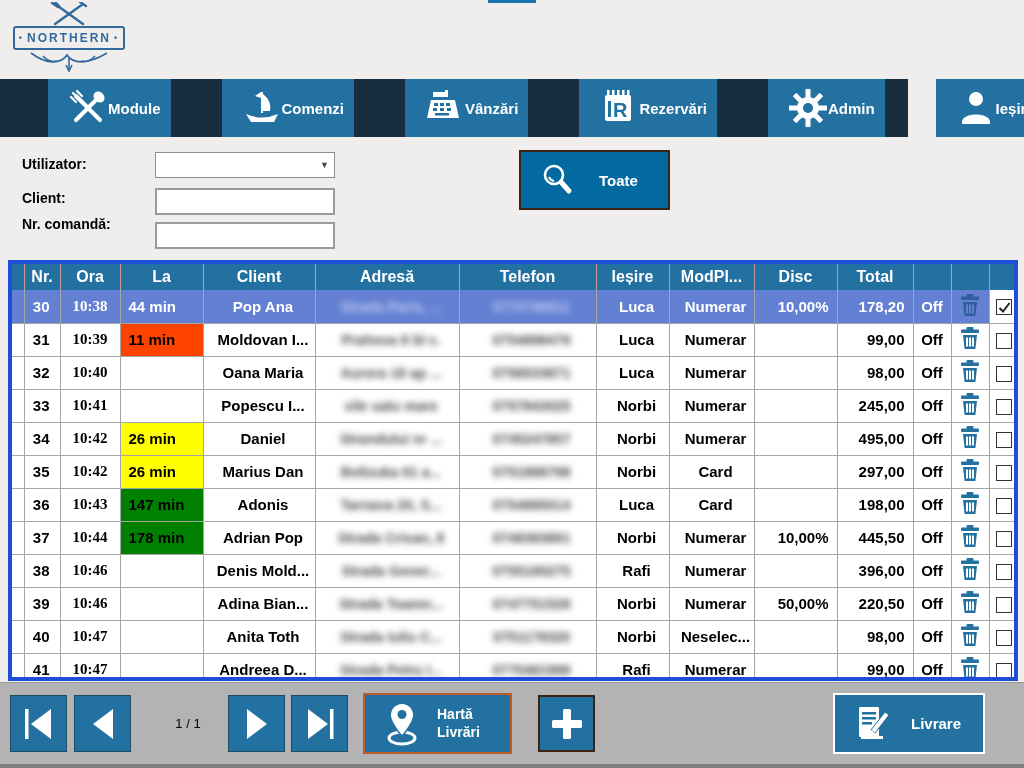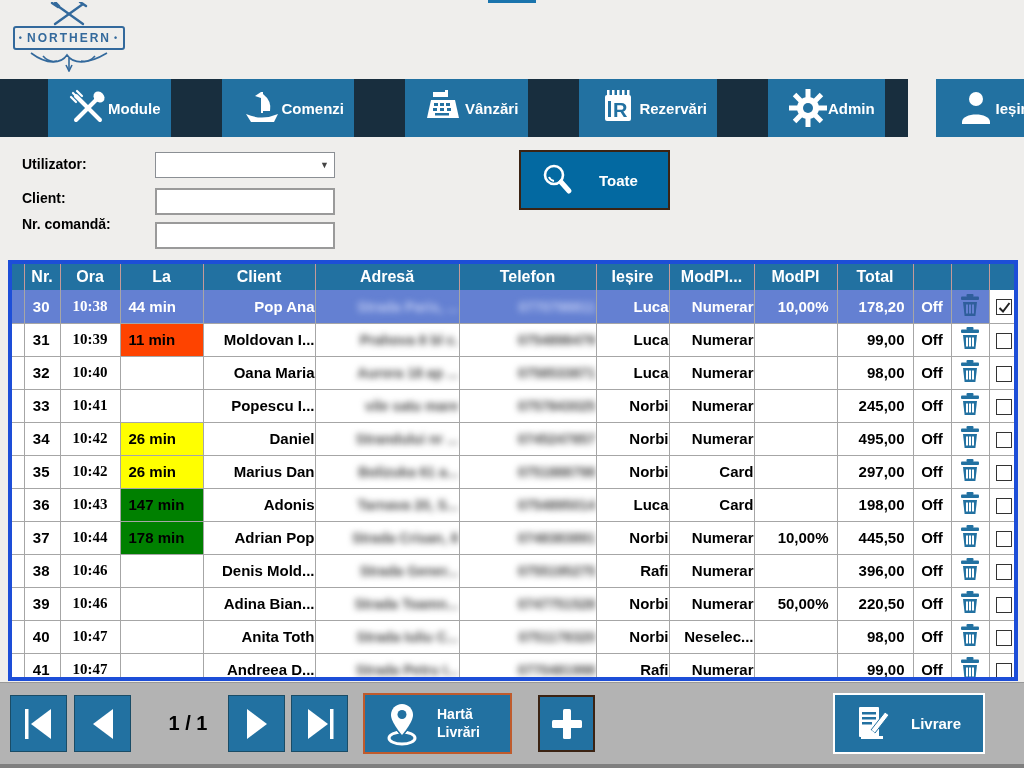--- a/index.html
+++ b/index.html
@@ -77,21 +77,21 @@
     height:33px; font-size:15px; font-weight:bold; color:#000;
     border-right:1px solid #a6a6a6; border-bottom:1px solid #a6a6a6;
     overflow:hidden; white-space:nowrap; background:#fff;
   }
   .grid tr.sel td { background:#6480d2; color:#fff; }
   .grid tr.sel td.c-check { background:#fff; }
   .c-nr { text-align:right; padding-right:10px; }
   .c-ora { text-align:center;font-family:Liberation Serif, serif; }
   .c-la { text-align:left; padding-left:8px; }
   td.la-colored { color:#000 !important;margin-left:29px; }
-  .c-client,.c-sofer,.c-modpl,.c-addr,.c-phone { text-align:right; padding-left:8px;margin-left:48px; }
+  .c-client,.c-sofer,.c-modpl,.c-addr,.c-phone { text-align:center; padding-left:8px;margin-left:48px; }
   .c-disc,.c-total { text-align:right; padding-right:8px; }
   .c-off { text-align:center; }
   .c-trash,.c-check { text-align:center; padding:0; }
   .blurred { filter:blur(3px); color:#4a4a4a; font-size:14px; }
   tr.sel .blurred { color:#bcc8f1; }
   .trash-fill { fill:#2271a1; }
   tr.sel .trash-fill { fill:#2e5e9b; }
   .trash-stripe { stroke:#fff; stroke-width:2; }
   tr.sel .trash-stripe { stroke:#6480d2; }
   .cb {
@@ -106,21 +106,21 @@
     background:#b3b3b3; border-top:1px solid #989898; border-bottom:4px solid #7f7f7f;
   }
   .pgbtn {
     position:absolute; top:12px; width:57px; height:57px; background:#2271a1;
     border:1px solid #1a4c66; display:flex; align-items:center; justify-content:center; cursor:pointer;
   }
   .pg-first { left:10px; } .pg-prev { left:74px; } .pg-next { left:228px; } .pg-last { left:291px; }
   .page-label {
     position:absolute; left:148px; top:12px; width:80px; height:57px;
     display:flex; align-items:center; justify-content:center;
-    font-size:20px; font-weight:bold; color:#000;
+    font-size:13px; font-weight:normal; color:#000;
   }
   .harta-btn {
     position:absolute; left:363px; top:10px; width:149px; height:61px;
     background:#2271a1; border:2px solid #bf5b2d; display:flex; align-items:center;
     padding-left:16px; gap:14px; cursor:pointer;
   }
   .harta-btn .txt { color:#fff; font-weight:bold; font-size:14px; line-height:1.25; text-align:left; }
   .plus-btn {
     position:absolute; left:538px; top:12px; width:57px; height:57px;
     background:#2271a1; border:2px solid #3b2313; display:flex; align-items:center; justify-content:center; cursor:pointer;
@@ -288,21 +288,21 @@
         <tr id="head-row">
           <th></th>
           <th>Nr.</th>
           <th>Ora</th>
           <th>La</th>
           <th>Client</th>
           <th>Adresă</th>
           <th>Telefon</th>
           <th>Ieșire</th>
           <th>ModPl...</th>
-          <th>ModPl</th>
+          <th>Disc</th>
           <th>Total</th>
           <th></th>
           <th></th>
           <th></th>
         </tr>
       </thead>
     <tbody id="grid-body">
         <tr class="sel">
           <td class="c-selhdr"></td>
           <td class="c-nr">30</td>

